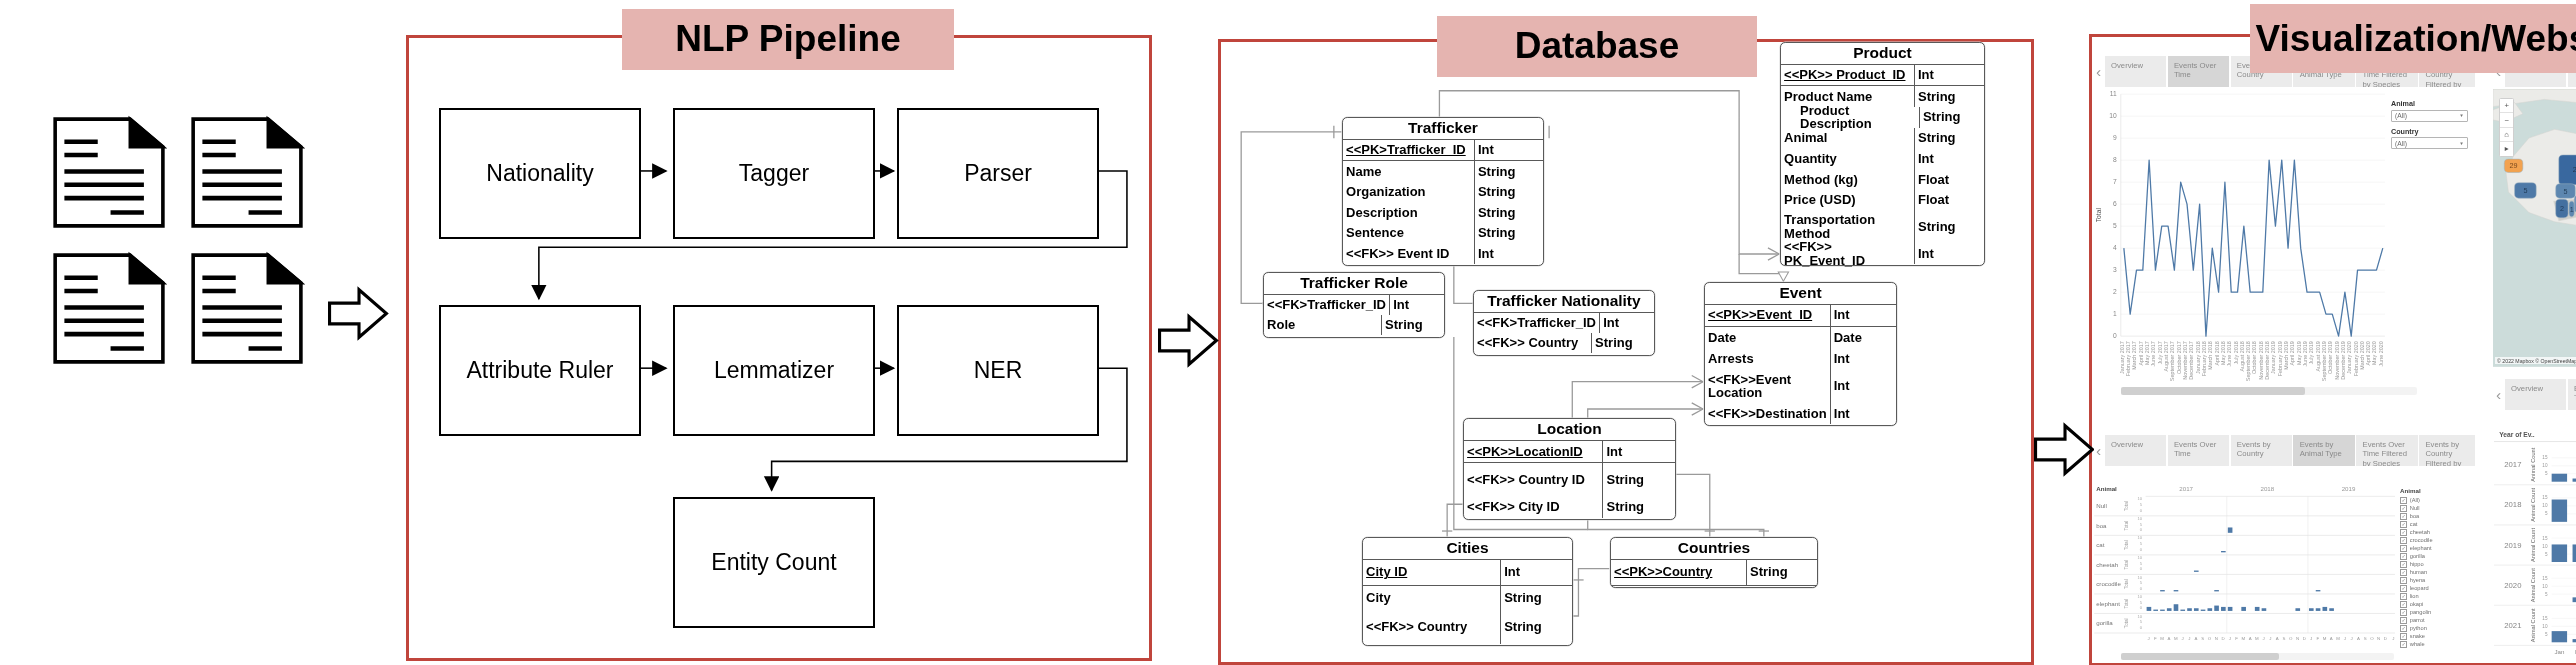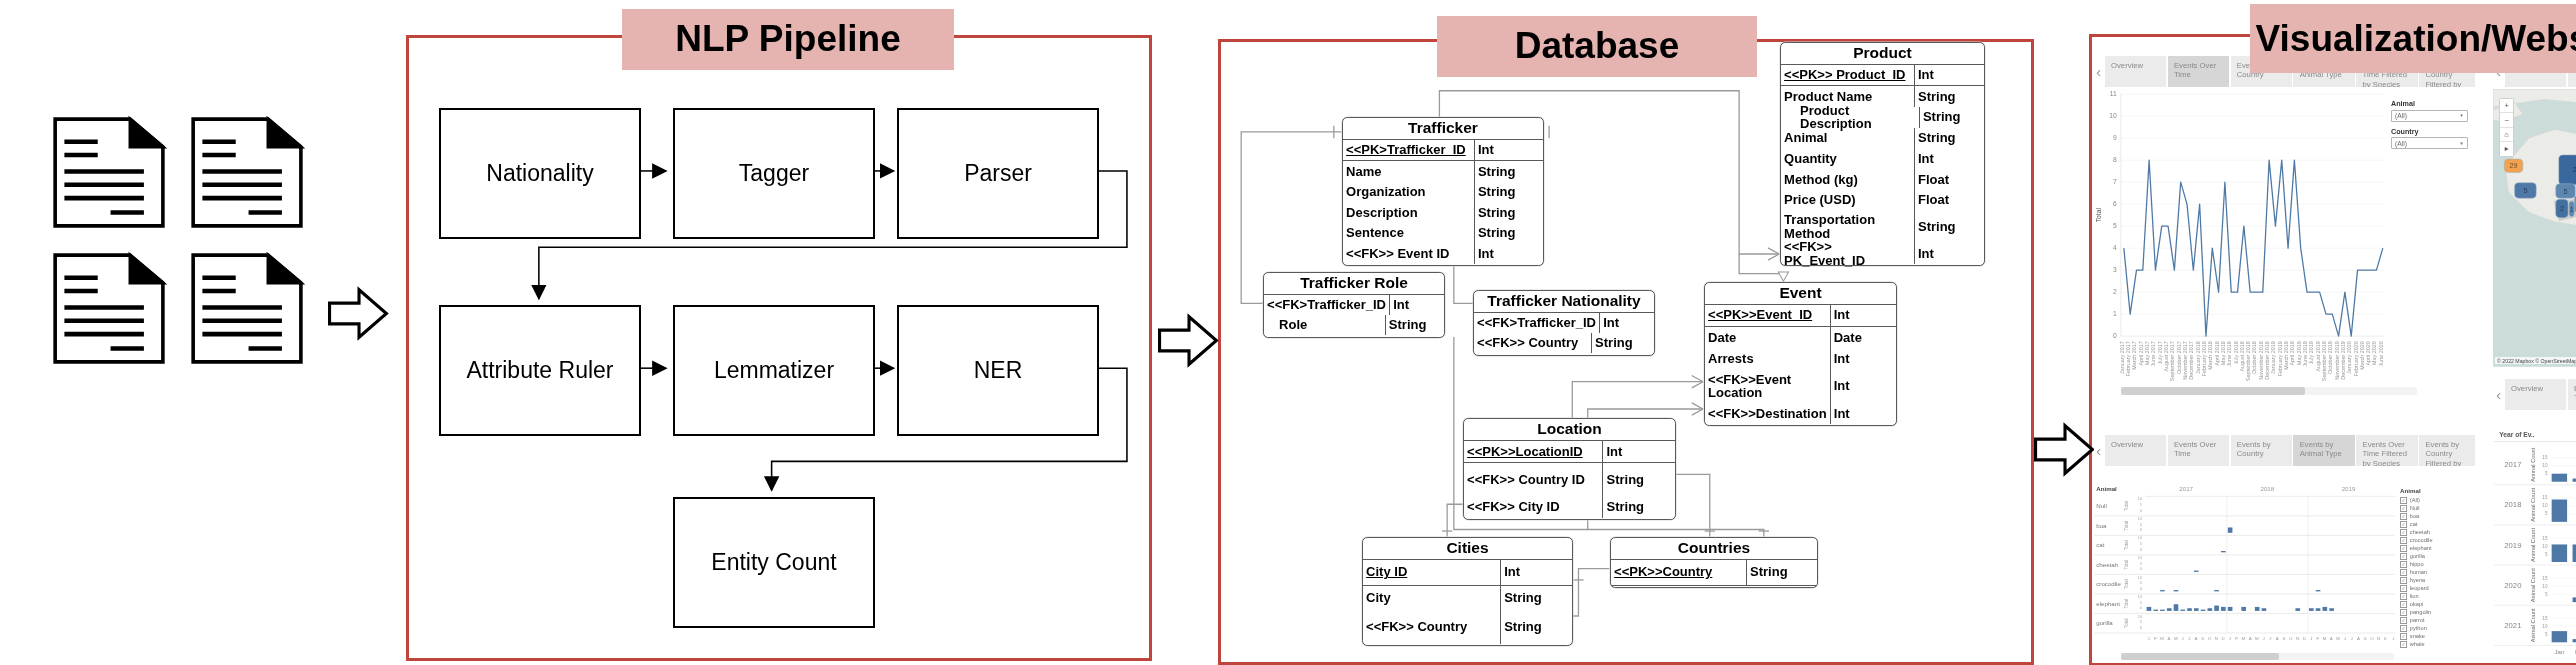--- a/index.html
+++ b/index.html
@@ -196,21 +196,21 @@
           <div class="fname">&lt;&lt;FK&gt;&gt; Event ID</div>
           <div class="ftype">Int</div>
         </div>
       </div>
       <div class="ertable" style="left: 1263px; top: 272px; width: 180px; height: 64px;">
         <div class="ertitle" style="height: 20.6px;">Trafficker Role</div>
         <div class="errow" style="height: 20.4px;">
           <div class="fname">&lt;&lt;FK&gt;Trafficker_ID</div>
           <div class="ftype">Int</div>
         </div>
-        <div class="errow" style="height: 20.4px; padding-left: 12px;">
+        <div class="errow" style="height: 20.4px;">
           <div class="fname">Role</div>
           <div class="ftype">String</div>
         </div>
       </div>
       <div class="ertable" style="left: 1473px; top: 290px; width: 180px; height: 64px;">
         <div class="ertitle" style="height: 20.6px;">Trafficker Nationality</div>
         <div class="errow" style="height: 20.4px;">
           <div class="fname">&lt;&lt;FK&gt;Trafficker_ID</div>
           <div class="ftype">Int</div>
         </div>

